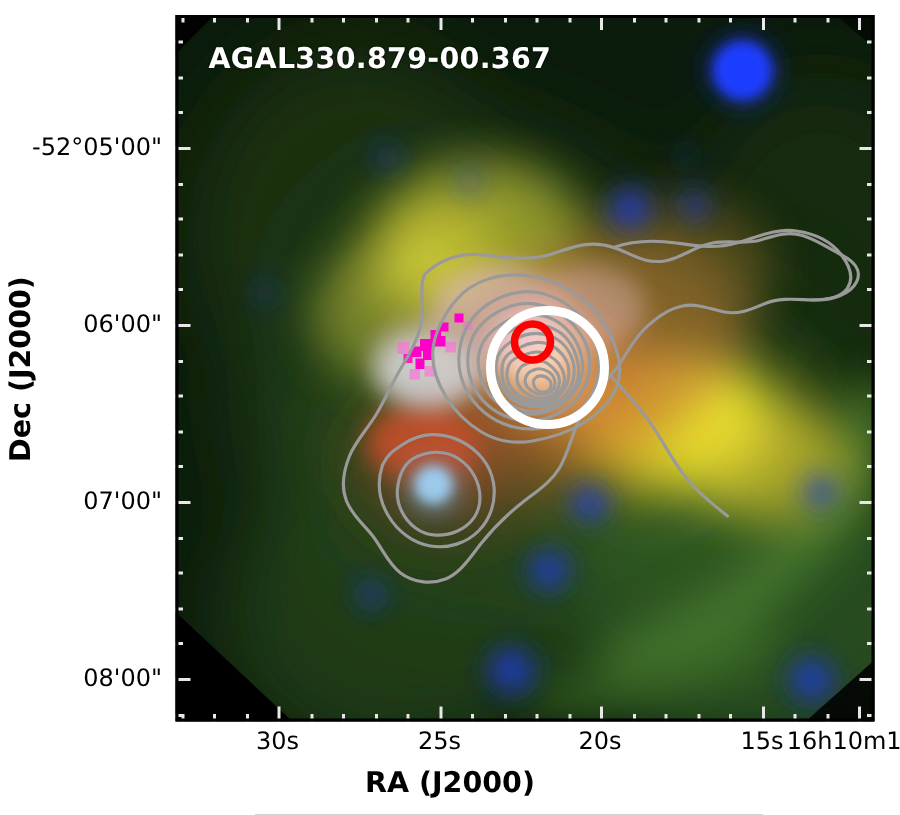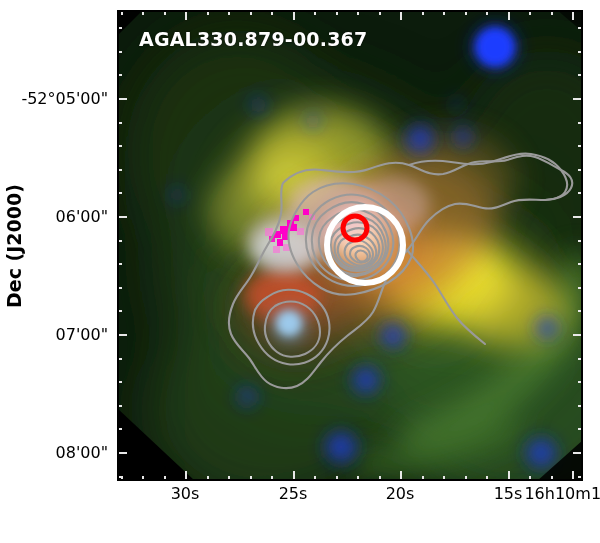--- a/index.html
+++ b/index.html
@@ -579,15 +579,16 @@
       <div class="xtick-label" style="left: 508px;">15s</div>
       <div class="xtick-label" style="left: 572px;">16h10m10s</div>
     </div>
   <div id="tick-labels-y">
       <div class="ytick-label" style="top: 98px;">-52°05'00"</div>
       <div class="ytick-label" style="top: 216px;">06'00"</div>
       <div class="ytick-label" style="top: 334px;">07'00"</div>
       <div class="ytick-label" style="top: 452px;">08'00"</div>
     </div>
 
+  <div id="xaxis-label">RA (J2000)</div>
   <div id="yaxis-label">Dec (J2000)</div>
 
 </div>
 
 </body></html>

